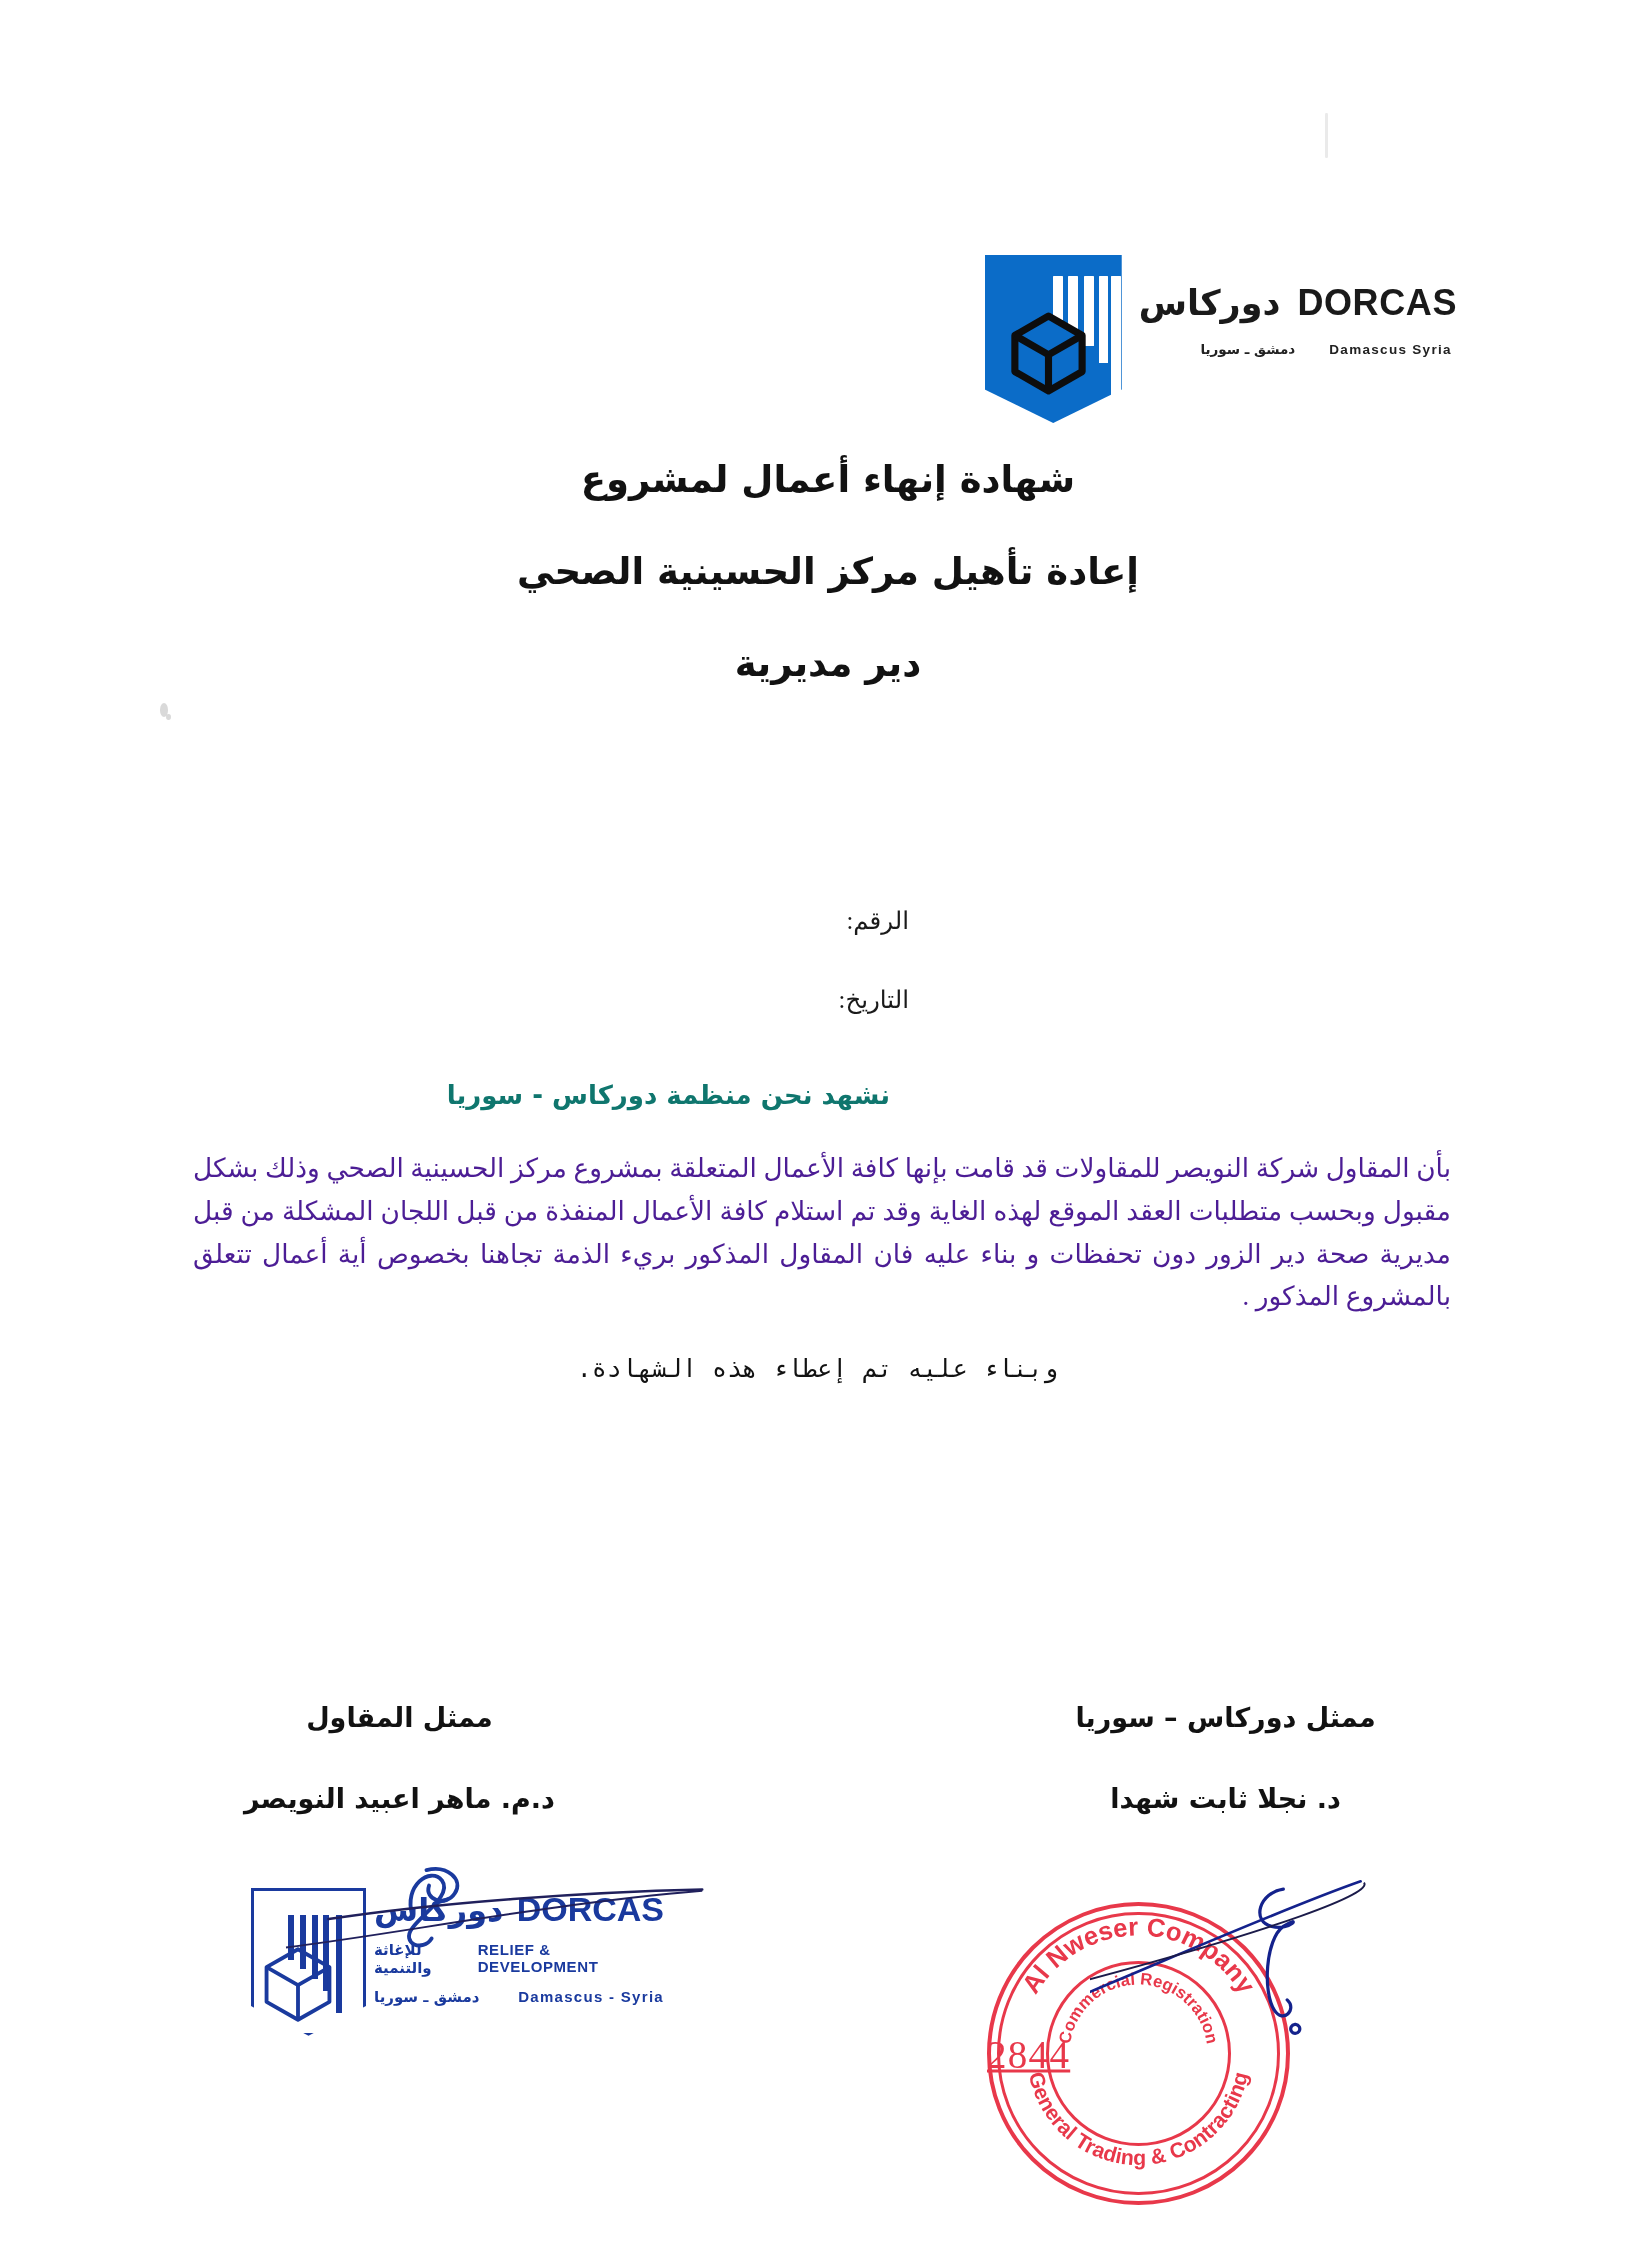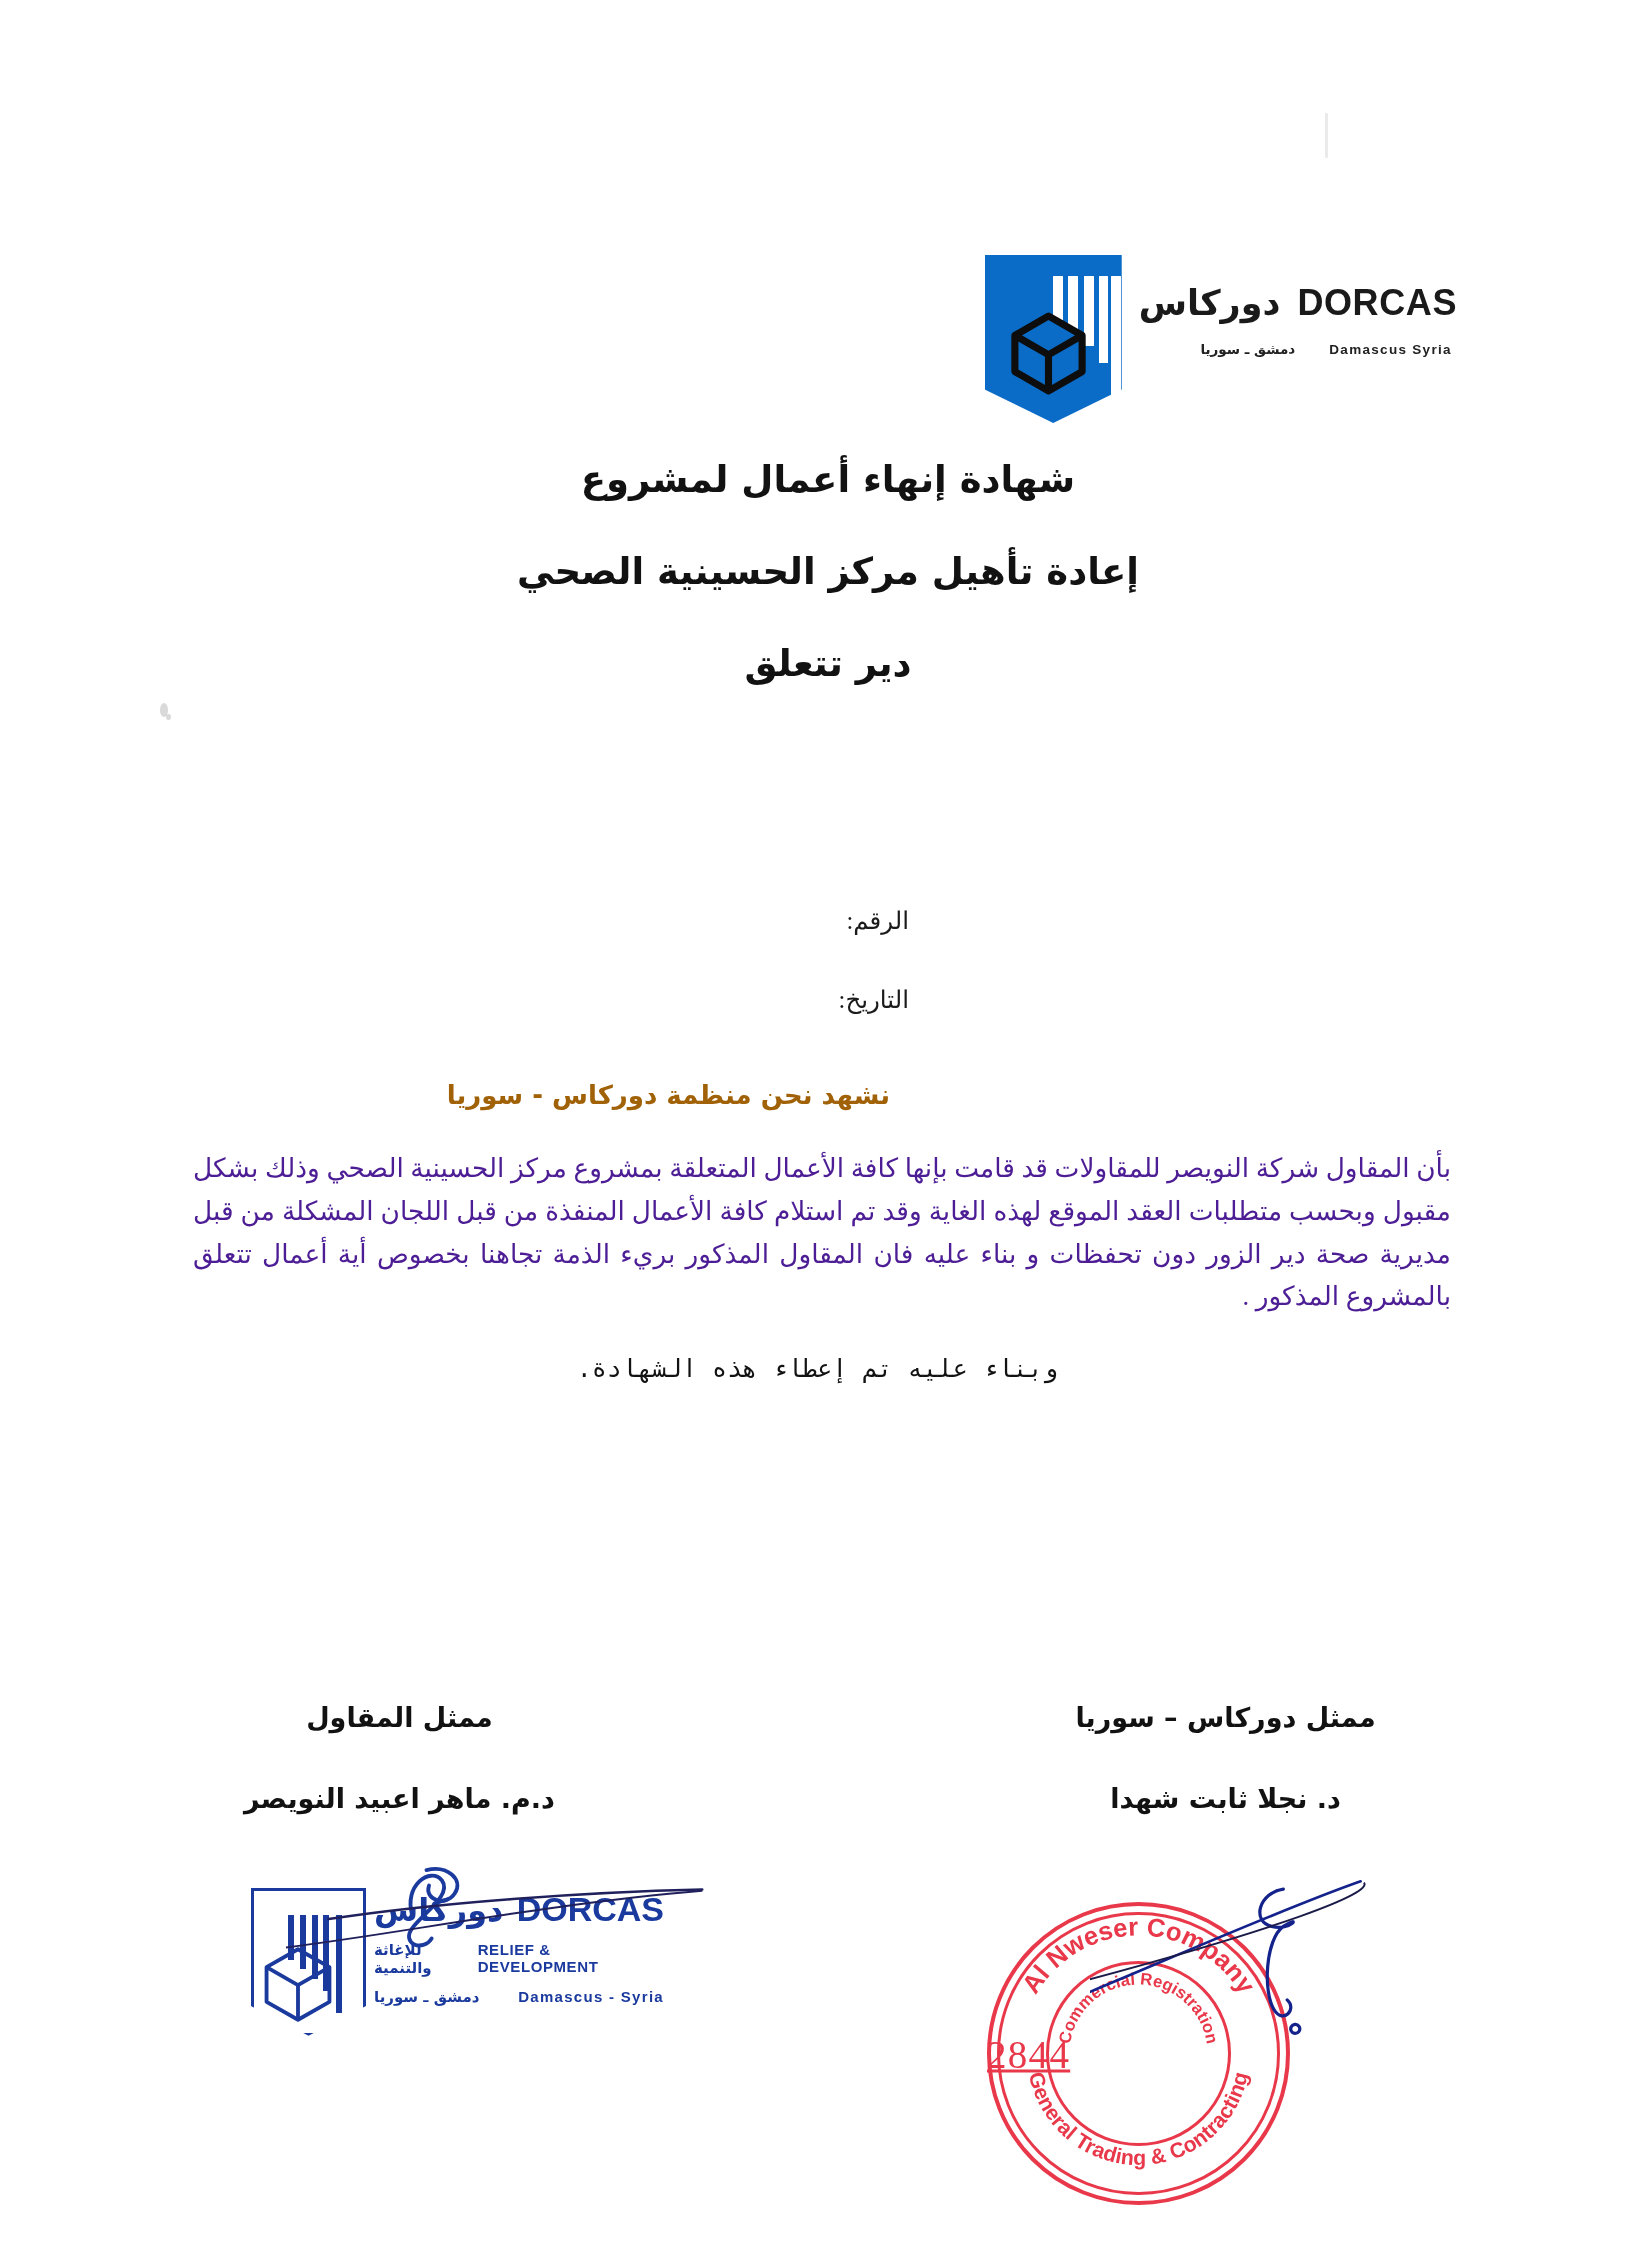--- a/index.html
+++ b/index.html
@@ -145,21 +145,21 @@
     position: absolute;
     top: 1080px;
     right: 193px;
     left: 193px;
     text-align: right;
   }
   .intro-line {
     font-family: "DejaVu Sans", "Liberation Sans", sans-serif;
     font-weight: bold;
     font-size: 26px;
-    color: #a16207;
+    color: #0f766e;
     margin-bottom: 37px;
     padding-right: 561px;
     white-space: nowrap;
   }
   .para {
     font-size: 26.4px;
     line-height: 1.62;
     color: #4c1d95;
     text-align: justify;
     text-justify: inter-word;
@@ -372,21 +372,21 @@
       <div class="brand-sub">
         <span class="brand-sub-en">Damascus  Syria</span>
         <span class="brand-sub-ar">دمشق  ـ  سوريا</span>
       </div>
     </div>
   </div>
 
   <div class="titles">
     <div class="title-line l1">شهادة إنهاء أعمال لمشروع</div>
     <div class="title-line l2">إعادة تأهيل مركز الحسينية الصحي</div>
-    <div class="title-line l3">دير تتعلق</div>
+    <div class="title-line l3">دير مديرية</div>
   </div>
 
   <div class="meta">
     <div class="meta-row">الرقم:</div>
     <div class="meta-row">التاريخ:</div>
   </div>
 
   <div class="body-block">
     <div class="intro-line">نشهد نحن منظمة دوركاس - سوريا</div>
     <div class="para">بأن المقاول شركة النويصر للمقاولات قد قامت بإنها كافة الأعمال المتعلقة بمشروع مركز الحسينية الصحي وذلك بشكل مقبول وبحسب متطلبات العقد الموقع لهذه الغاية وقد تم استلام كافة الأعمال المنفذة من قبل اللجان المشكلة من قبل مديرية صحة دير الزور دون تحفظات و بناء عليه فان المقاول المذكور بريء الذمة تجاهنا بخصوص أية أعمال تتعلق بالمشروع المذكور .</div>

